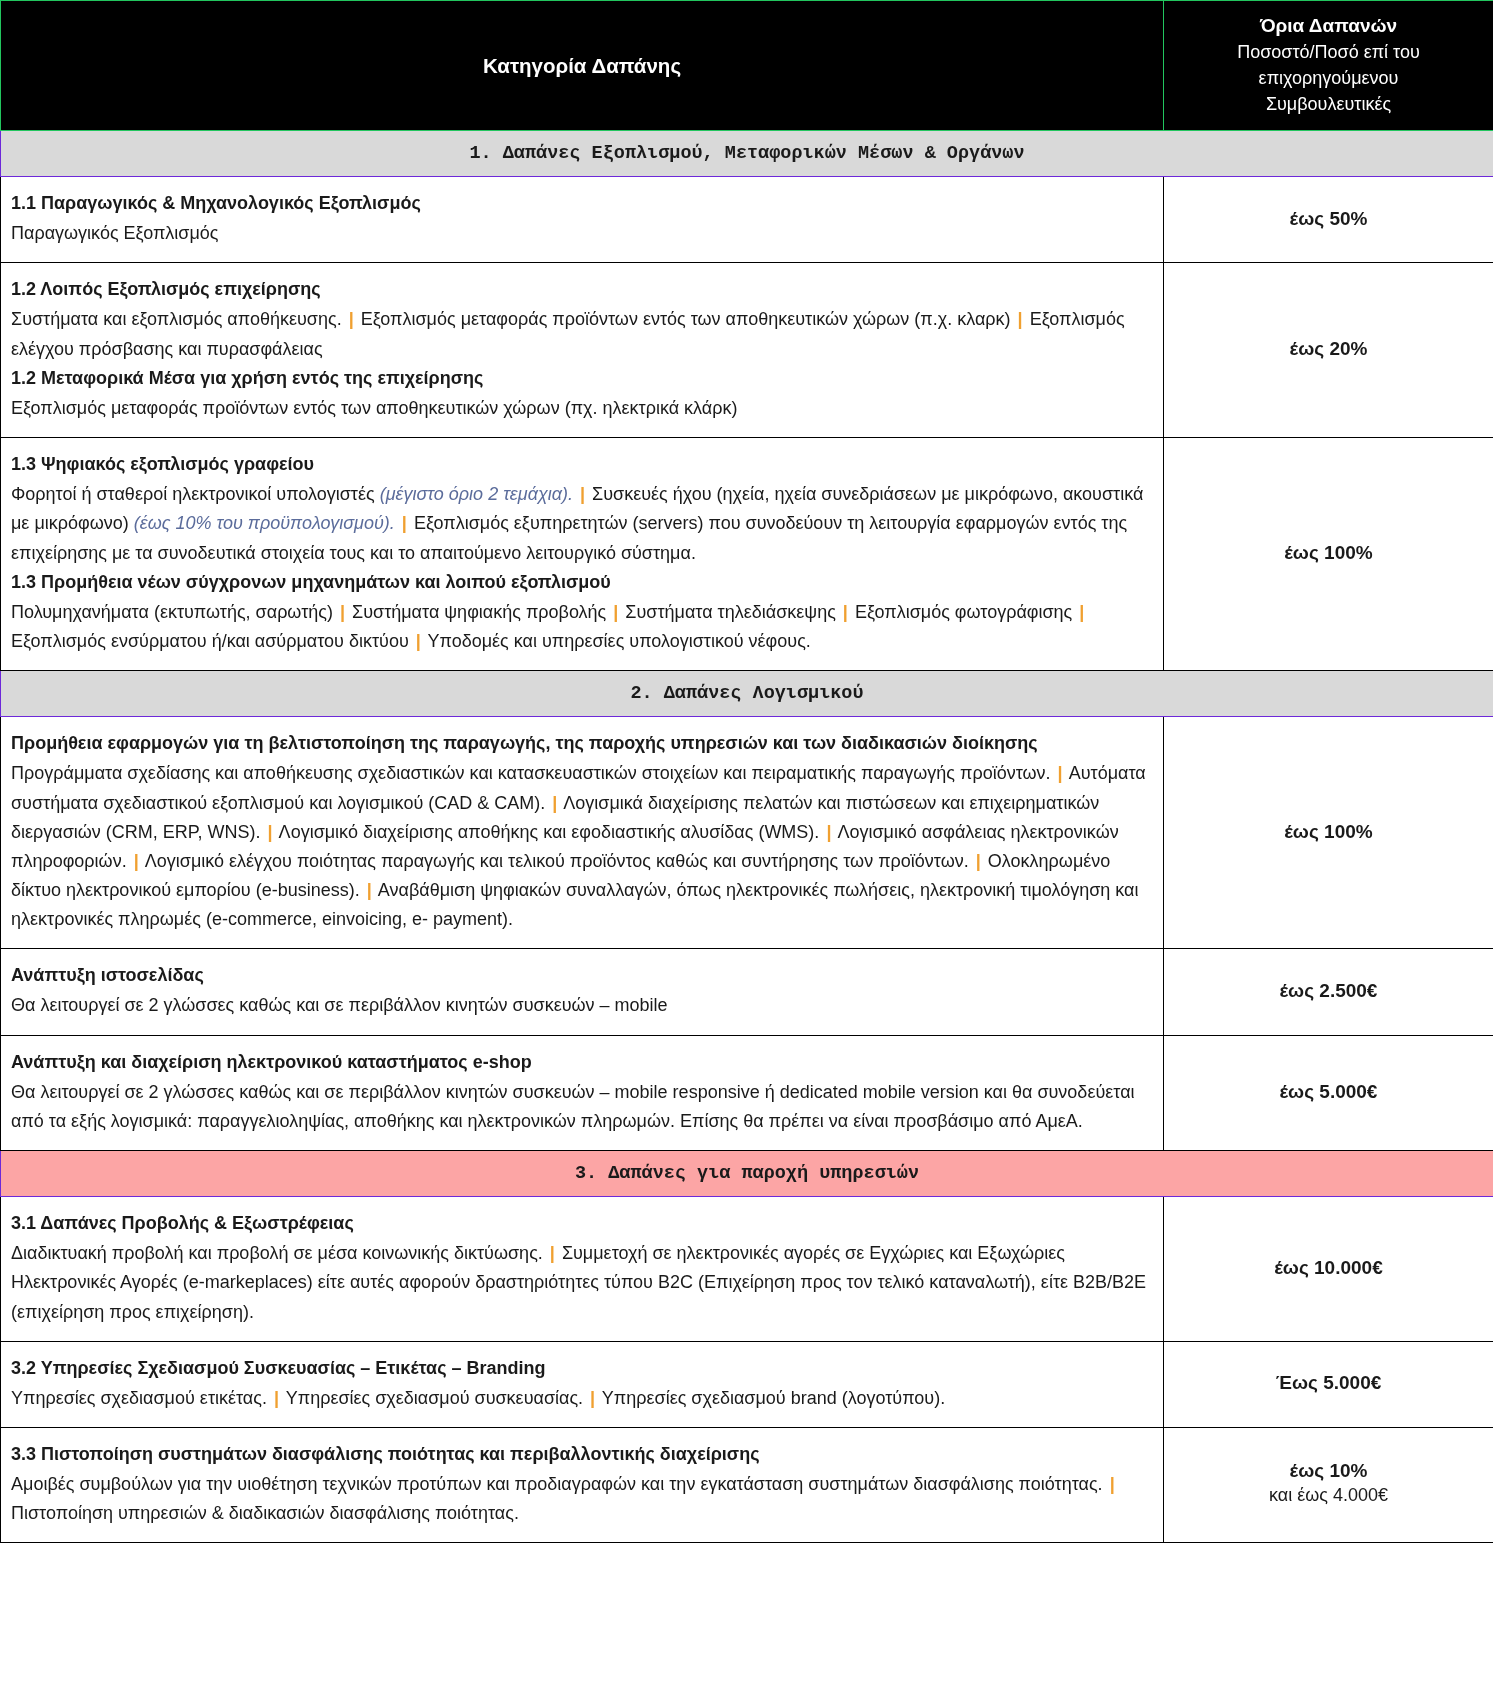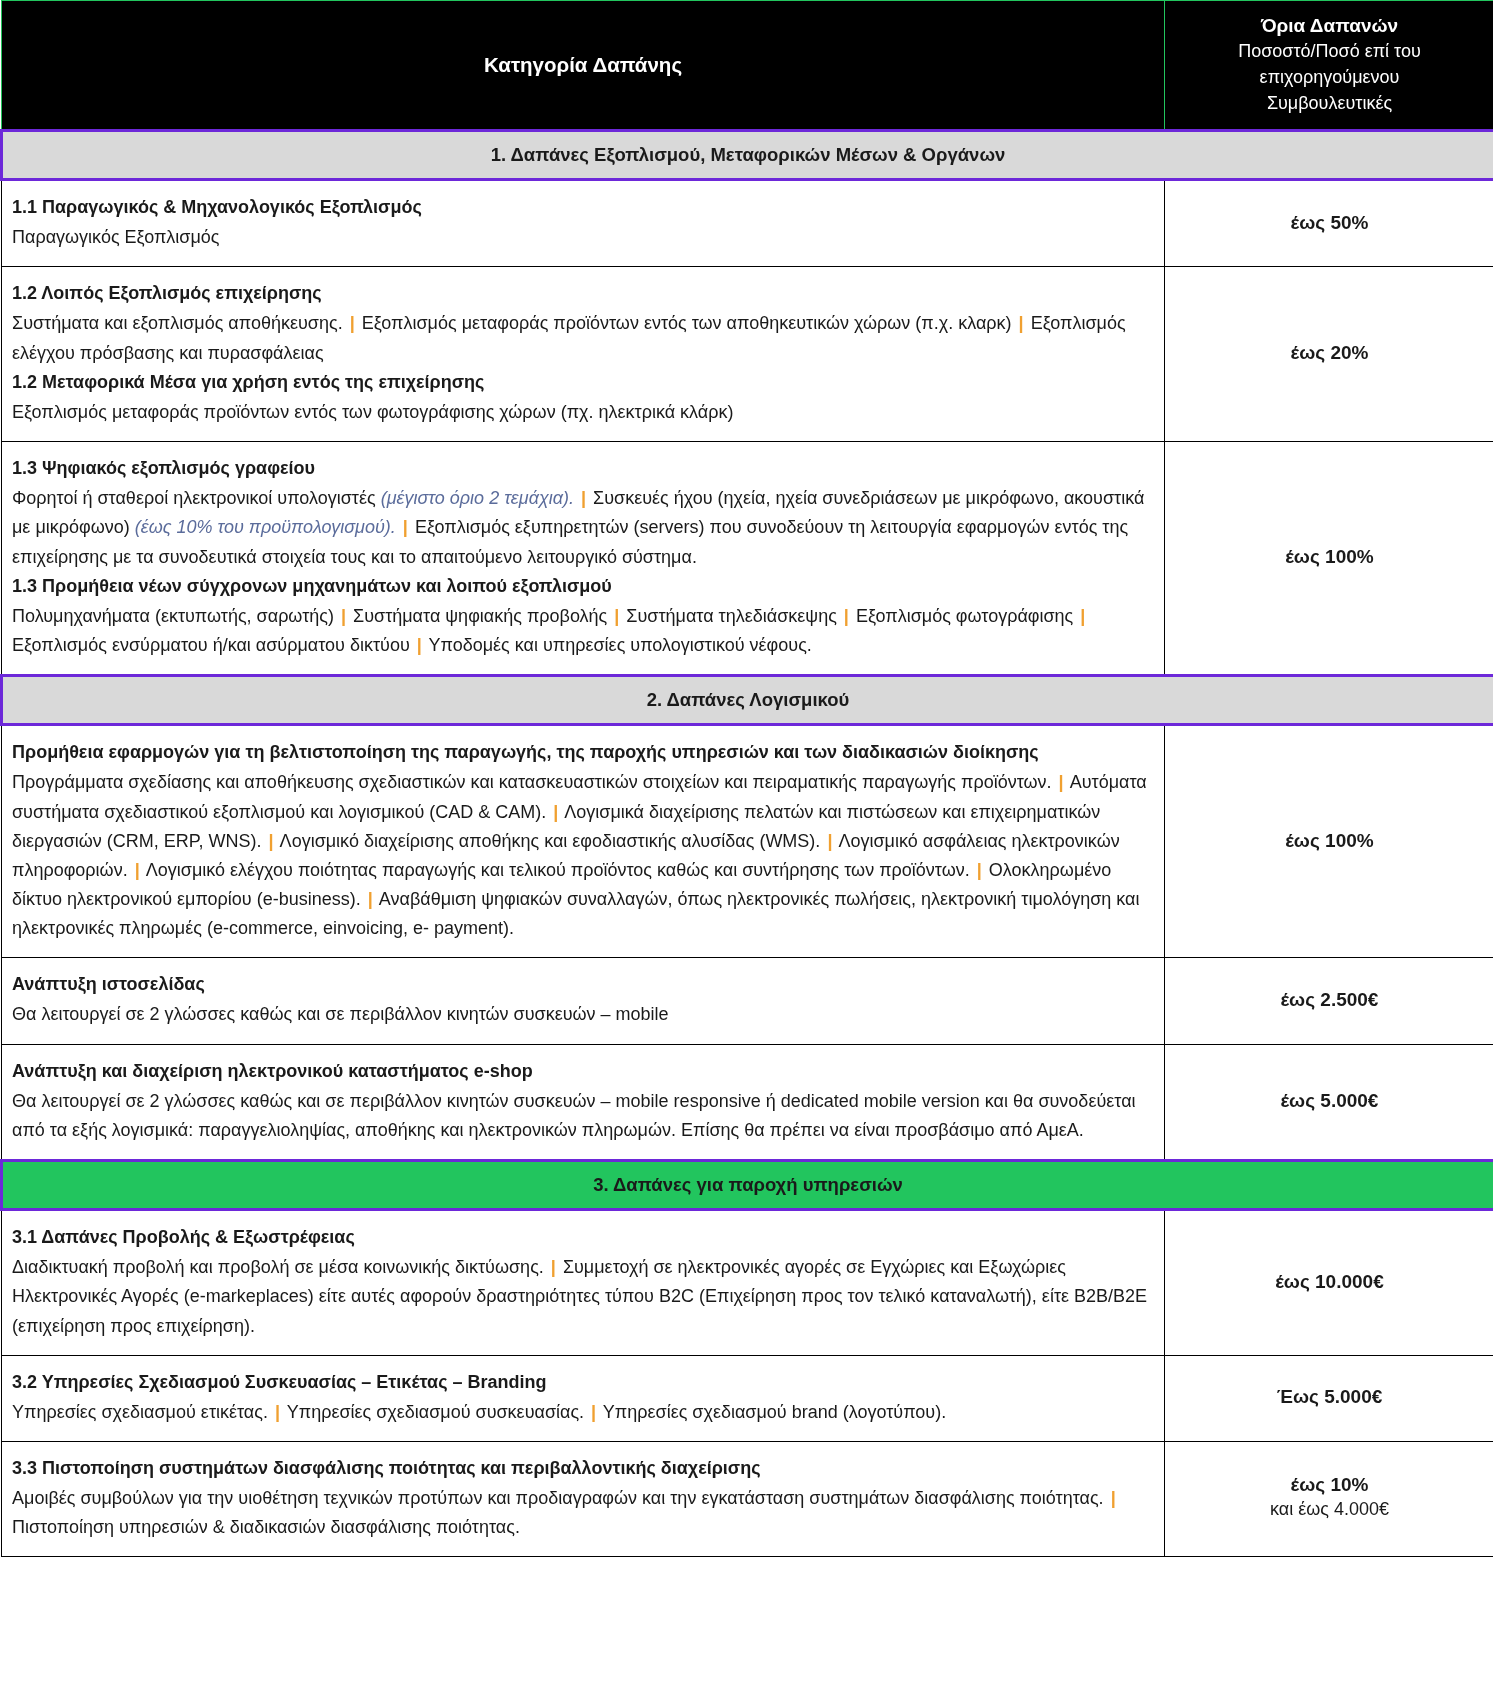--- a/index.html
+++ b/index.html
@@ -52,28 +52,29 @@
   }
   .limits-sub {
     font-size: 18px;
     font-weight: normal;
     line-height: 1.45;
   }
 
   
   tr.section-row td {
     background: #d9d9d9;
-    border: 3px solid #6d28d9;
+    border: 1px solid #6d28d9;
     text-align: center;
     font-size: 18.5px;
     font-weight: bold;
     color: #1a1a1a;
     padding: 12px 8px;
     height: 46px;
     box-sizing: border-box;
+    font-family: Liberation Mono, monospace;
   }
 
   
   tr.data-row > td {
     border: 1px solid #000000;
     vertical-align: middle;
     padding: 12px 10px 14px 10px;
   }
   td.cat-cell {
     text-align: left;
@@ -143,21 +144,21 @@
         </td>
         <td class="limit-cell">
           <span class="limit-main">έως 50%</span>
         </td>
       </tr>
       <tr class="data-row">
         <td class="cat-cell">
           <span class="row-title">1.2 Λοιπός Εξοπλισμός επιχείρησης</span>
           <span class="row-body"><span>Συστήματα και εξοπλισμός αποθήκευσης.</span> <span class="sep" style="color: rgb(240, 160, 48);">|</span> <span>Εξοπλισμός μεταφοράς προϊόντων εντός των αποθηκευτικών χώρων (π.χ. κλαρκ)</span> <span class="sep" style="color: rgb(240, 160, 48);">|</span> <span>Εξοπλισμός ελέγχου πρόσβασης και πυρασφάλειας</span></span>
           <span class="row-title">1.2 Μεταφορικά Μέσα για χρήση εντός της επιχείρησης</span>
-          <span class="row-body"><span>Εξοπλισμός μεταφοράς προϊόντων εντός των φωτογράφισης χώρων (πχ. ηλεκτρικά κλάρκ)</span></span>
+          <span class="row-body"><span>Εξοπλισμός μεταφοράς προϊόντων εντός των αποθηκευτικών χώρων (πχ. ηλεκτρικά κλάρκ)</span></span>
         </td>
         <td class="limit-cell">
           <span class="limit-main">έως 20%</span>
         </td>
       </tr>
       <tr class="data-row">
         <td class="cat-cell">
           <span class="row-title">1.3 Ψηφιακός εξοπλισμός γραφείου</span>
           <span class="row-body"><span>Φορητοί ή σταθεροί ηλεκτρονικοί υπολογιστές </span><span class="note-italic" style="color: rgb(91, 108, 155);">(μέγιστο όριο 2 τεμάχια).</span> <span class="sep" style="color: rgb(240, 160, 48);">|</span> <span>Συσκευές ήχου (ηχεία, ηχεία συνεδριάσεων με μικρόφωνο, ακουστικά με μικρόφωνο) </span><span class="note-italic" style="color: rgb(91, 108, 155);">(έως 10% του προϋπολογισμού).</span> <span class="sep" style="color: rgb(240, 160, 48);">|</span> <span>Εξοπλισμός εξυπηρετητών (servers) που συνοδεύουν τη λειτουργία εφαρμογών εντός της επιχείρησης με τα συνοδευτικά στοιχεία τους και το απαιτούμενο λειτουργικό σύστημα.</span></span>
           <span class="row-title">1.3 Προμήθεια νέων σύγχρονων μηχανημάτων και λοιπού εξοπλισμού</span>
@@ -191,21 +192,21 @@
       <tr class="data-row">
         <td class="cat-cell">
           <span class="row-title">Ανάπτυξη και διαχείριση ηλεκτρονικού καταστήματος e-shop</span>
           <span class="row-body"><span>Θα λειτουργεί σε 2 γλώσσες καθώς και σε περιβάλλον κινητών συσκευών – mobile responsive ή dedicated mobile version και θα συνοδεύεται από τα εξής λογισμικά: παραγγελιοληψίας, αποθήκης και ηλεκτρονικών πληρωμών. Επίσης θα πρέπει να είναι προσβάσιμο από ΑμεΑ.</span></span>
         </td>
         <td class="limit-cell">
           <span class="limit-main">έως 5.000€</span>
         </td>
       </tr>
       <tr class="section-row">
-        <td colspan="2" style="background: #22c55e;">3. Δαπάνες για παροχή υπηρεσιών</td>
+        <td colspan="2" style="background: #fca5a5;">3. Δαπάνες για παροχή υπηρεσιών</td>
       </tr>
       <tr class="data-row">
         <td class="cat-cell">
           <span class="row-title">3.1 Δαπάνες Προβολής &amp; Εξωστρέφειας</span>
           <span class="row-body"><span>Διαδικτυακή προβολή και προβολή σε μέσα κοινωνικής δικτύωσης.</span> <span class="sep" style="color: rgb(240, 160, 48);">|</span> <span>Συμμετοχή σε ηλεκτρονικές αγορές σε Εγχώριες και Εξωχώριες Ηλεκτρονικές Αγορές (e-markeplaces) είτε αυτές αφορούν δραστηριότητες τύπου B2C (Επιχείρηση προς τον τελικό καταναλωτή), είτε B2B/B2E (επιχείρηση προς επιχείρηση).</span></span>
         </td>
         <td class="limit-cell">
           <span class="limit-main">έως 10.000€</span>
         </td>
       </tr>

